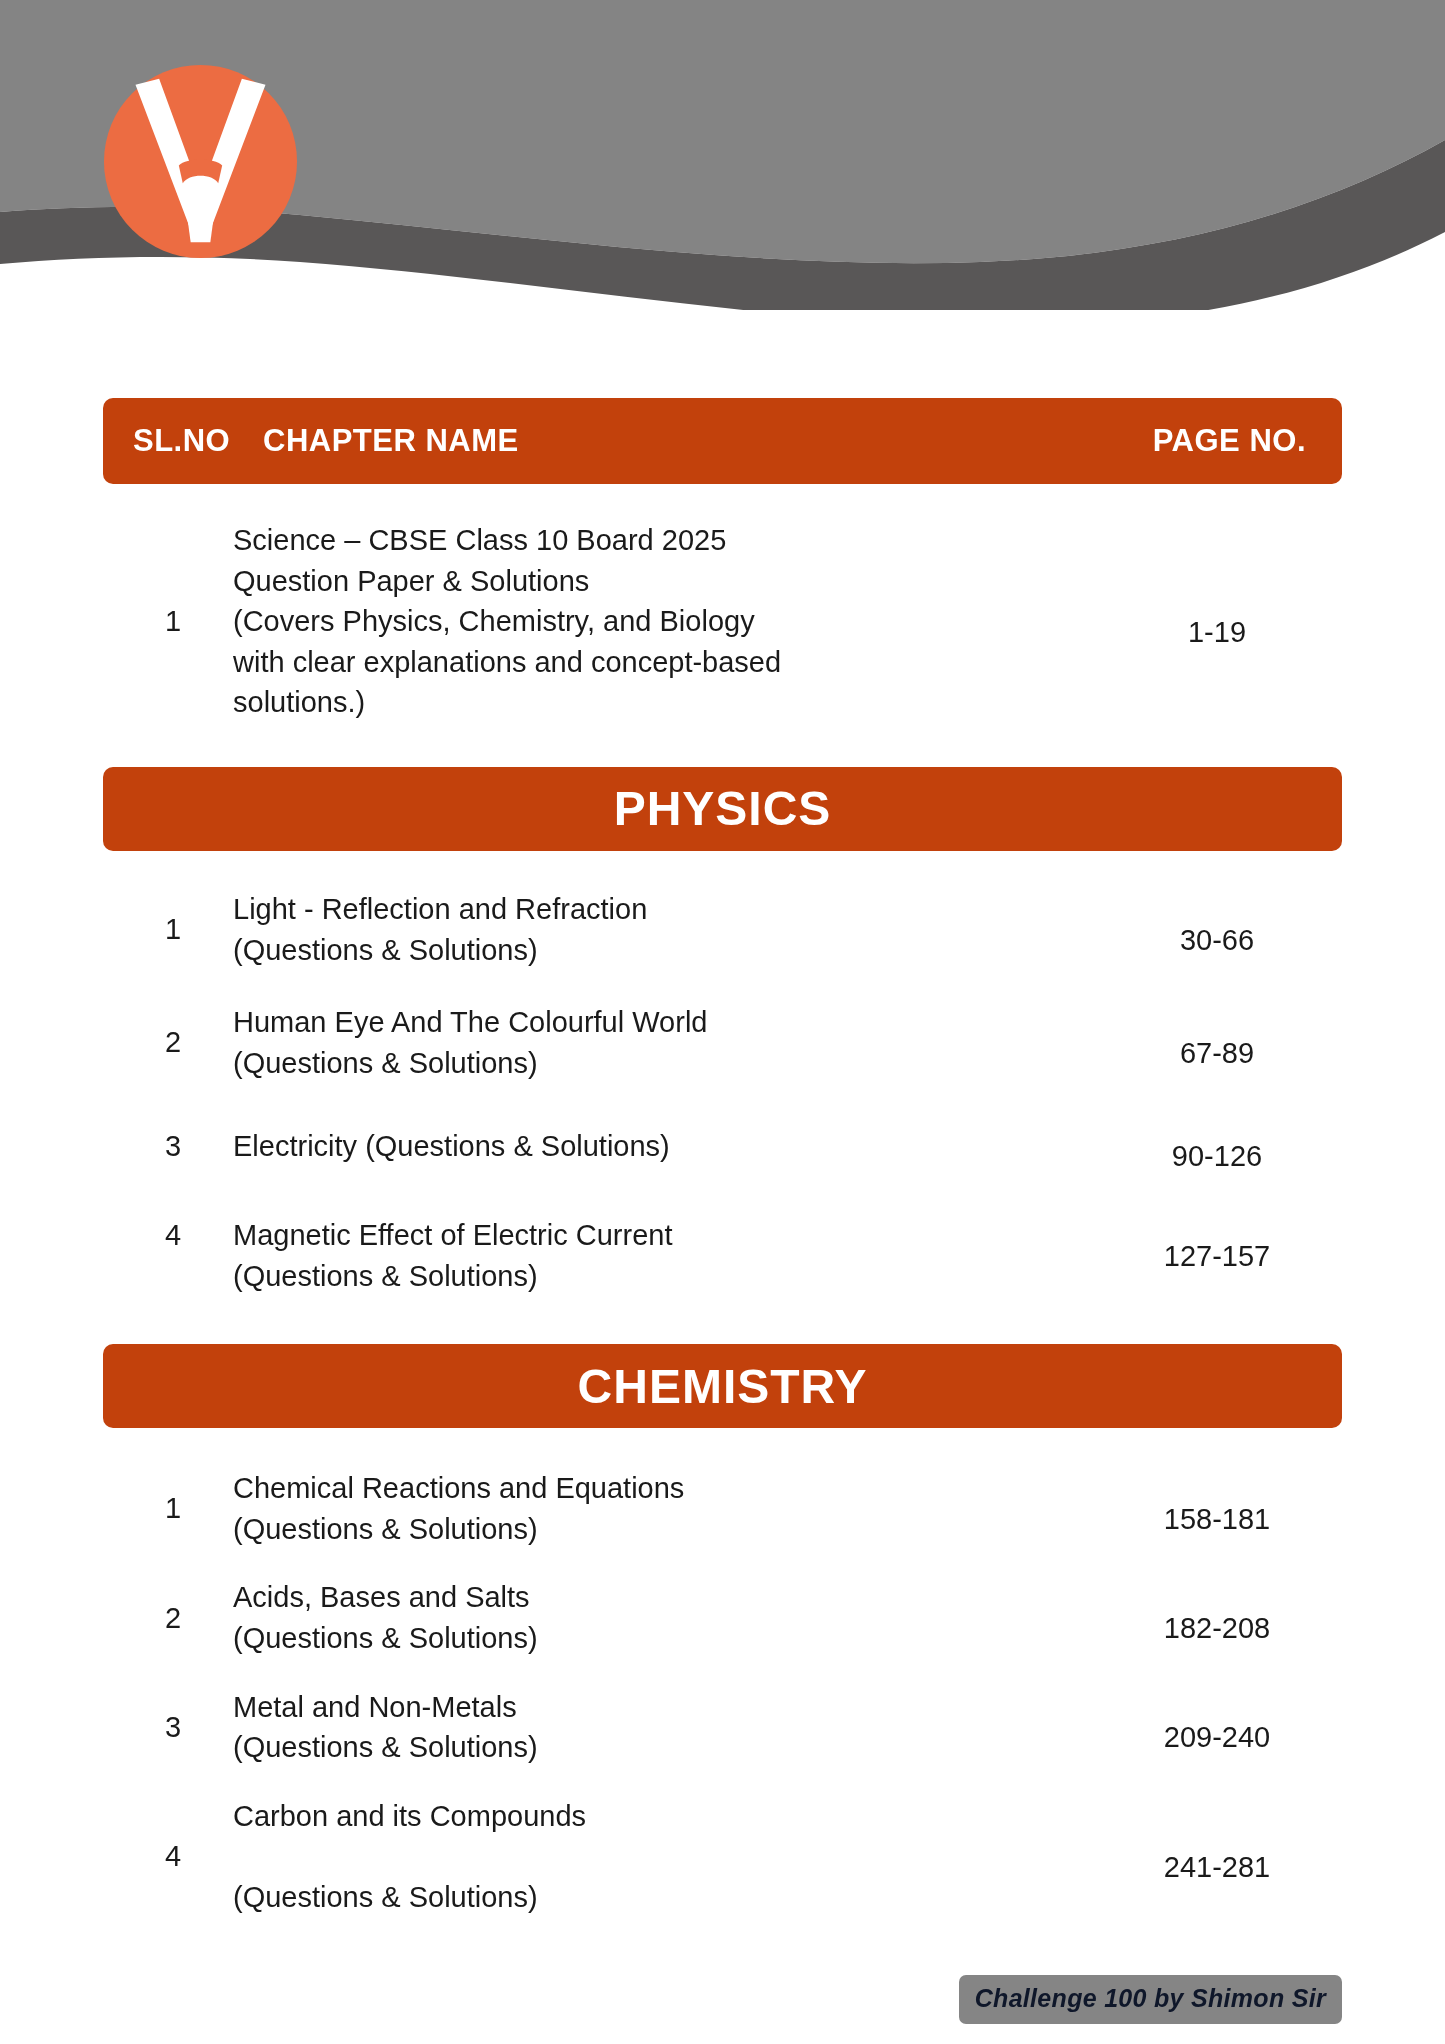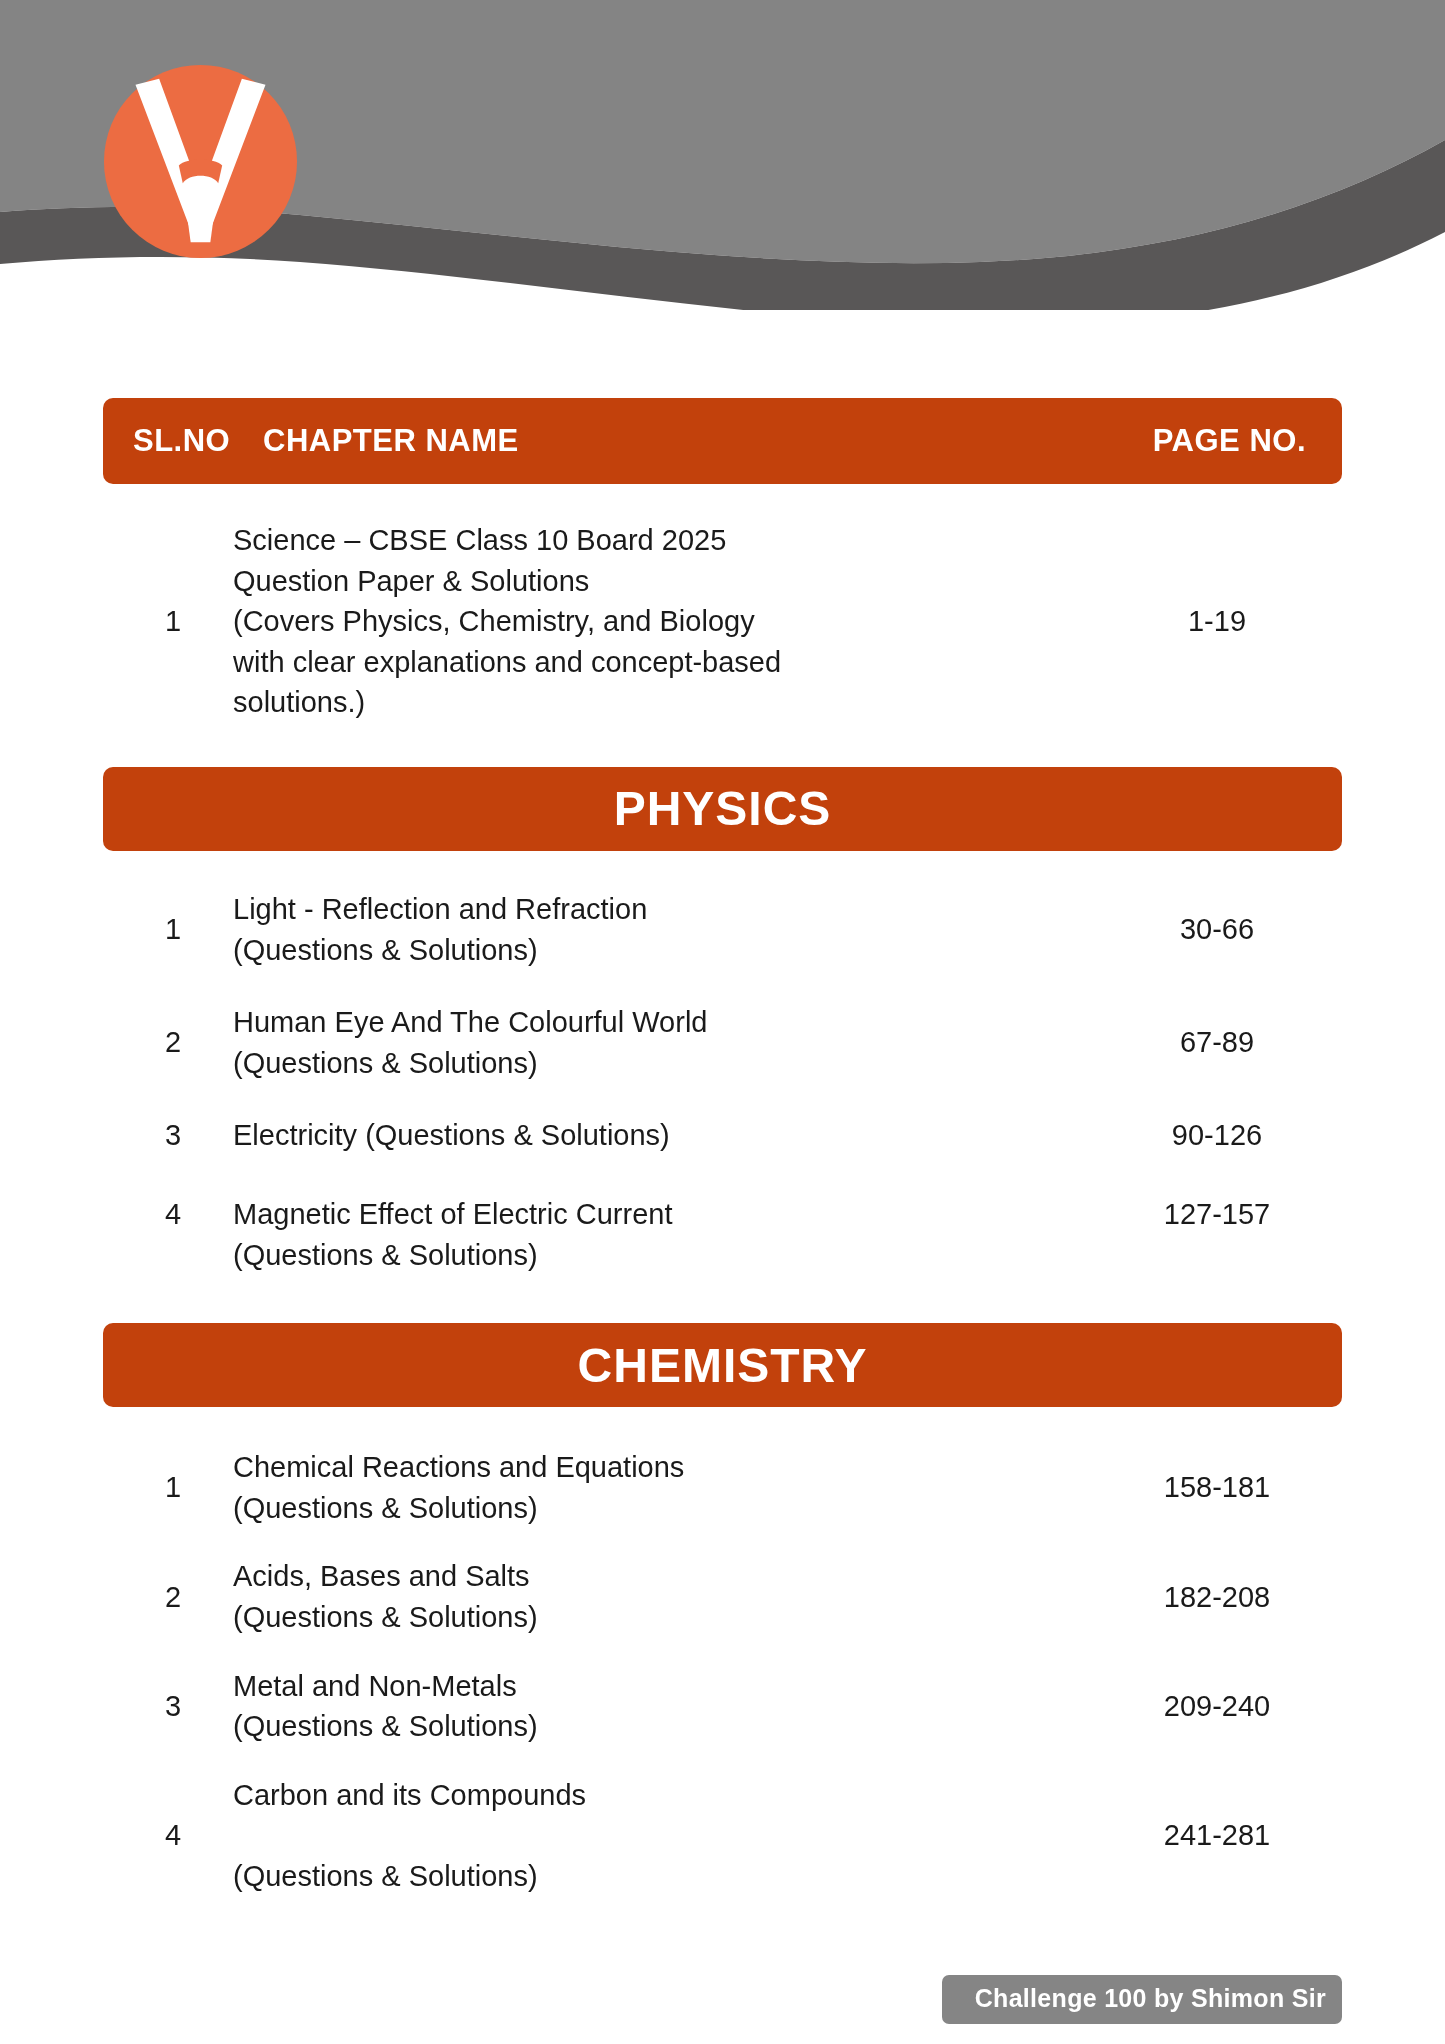--- a/index.html
+++ b/index.html
@@ -112,36 +112,38 @@
   }
   .row .name {
     flex: 1 1 auto;
     padding-right: 20px;
     white-space: pre-line;
   }
   .row .page {
     flex: 0 0 250px;
     text-align: center;
     font-size: 29px;
+    margin-top: 21px;
   }
 
   
   .va-mid { align-items: center; }
   .va-top { align-items: flex-start; }
 
   
   .footer-badge {
     position: absolute;
     right: 103px;
     bottom: 20px;
     background: #858585;
-    color: #ffffff;
+    color: #0f172a;
     border-radius: 7px;
-    padding: 9px 16px 11px 33px;
+    padding: 9px 16px 11px 16px;
     font-size: 25px;
+    font-style: italic;
     font-weight: bold;
     letter-spacing: 0.3px;
     white-space: nowrap;
   }
 </style>
 </head>
 <body>
 
 <div id="page">
 

